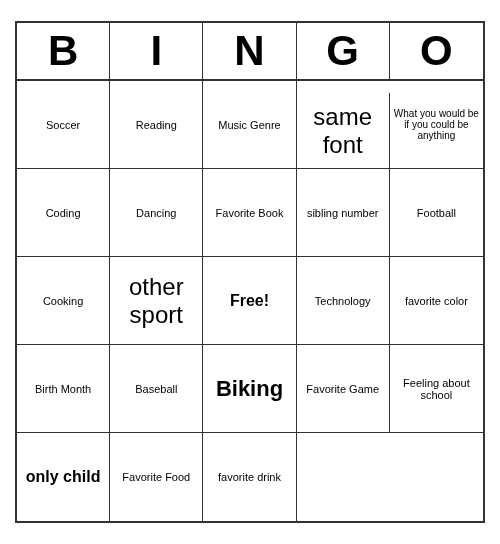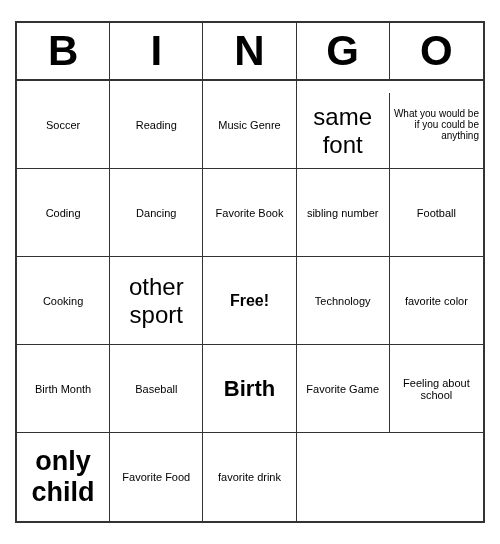--- a/index.html
+++ b/index.html
@@ -79,53 +79,53 @@
       font-size: 24px;
       margin-top: 12px;
     }
 
     .bingo-cell.biking {
       font-size: 22px;
       font-weight: bold;
     }
 
     .bingo-cell.only-child {
-      font-size: 27px;
+      font-size: 16px;
       font-weight: bold;
     }
   </style>
 </head>
 <body>
 
 <div class="bingo-card">
   <div class="bingo-header">
   <div class="bingo-letter">B</div>
       <div class="bingo-letter">I</div>
       <div class="bingo-letter">N</div>
       <div class="bingo-letter">G</div>
       <div class="bingo-letter">O</div>
     </div>
   <div class="bingo-grid">
   <div class="bingo-cell">Soccer</div>
       <div class="bingo-cell">Reading</div>
       <div class="bingo-cell">Music Genre</div>
       <div class="bingo-cell same-font">same font</div>
-      <div class="bingo-cell" style="font-size: 10px; text-align: right;">What you would be if you could be anything</div>
+      <div class="bingo-cell" style="font-size: 10px;">What you would be if you could be anything</div>
       <div class="bingo-cell">Coding</div>
       <div class="bingo-cell">Dancing</div>
       <div class="bingo-cell">Favorite Book</div>
       <div class="bingo-cell">sibling number</div>
       <div class="bingo-cell">Football</div>
       <div class="bingo-cell">Cooking</div>
       <div class="bingo-cell large-text">other sport</div>
       <div class="bingo-cell free">Free!</div>
       <div class="bingo-cell">Technology</div>
       <div class="bingo-cell">favorite color</div>
       <div class="bingo-cell">Birth Month</div>
       <div class="bingo-cell">Baseball</div>
-      <div class="bingo-cell biking">Birth</div>
+      <div class="bingo-cell biking">Biking</div>
       <div class="bingo-cell">Favorite Game</div>
       <div class="bingo-cell">Feeling about school</div>
       <div class="bingo-cell only-child">only child</div>
       <div class="bingo-cell">Favorite Food</div>
       <div class="bingo-cell">favorite drink</div>
     </div>
 </div>
 
 </body></html>

